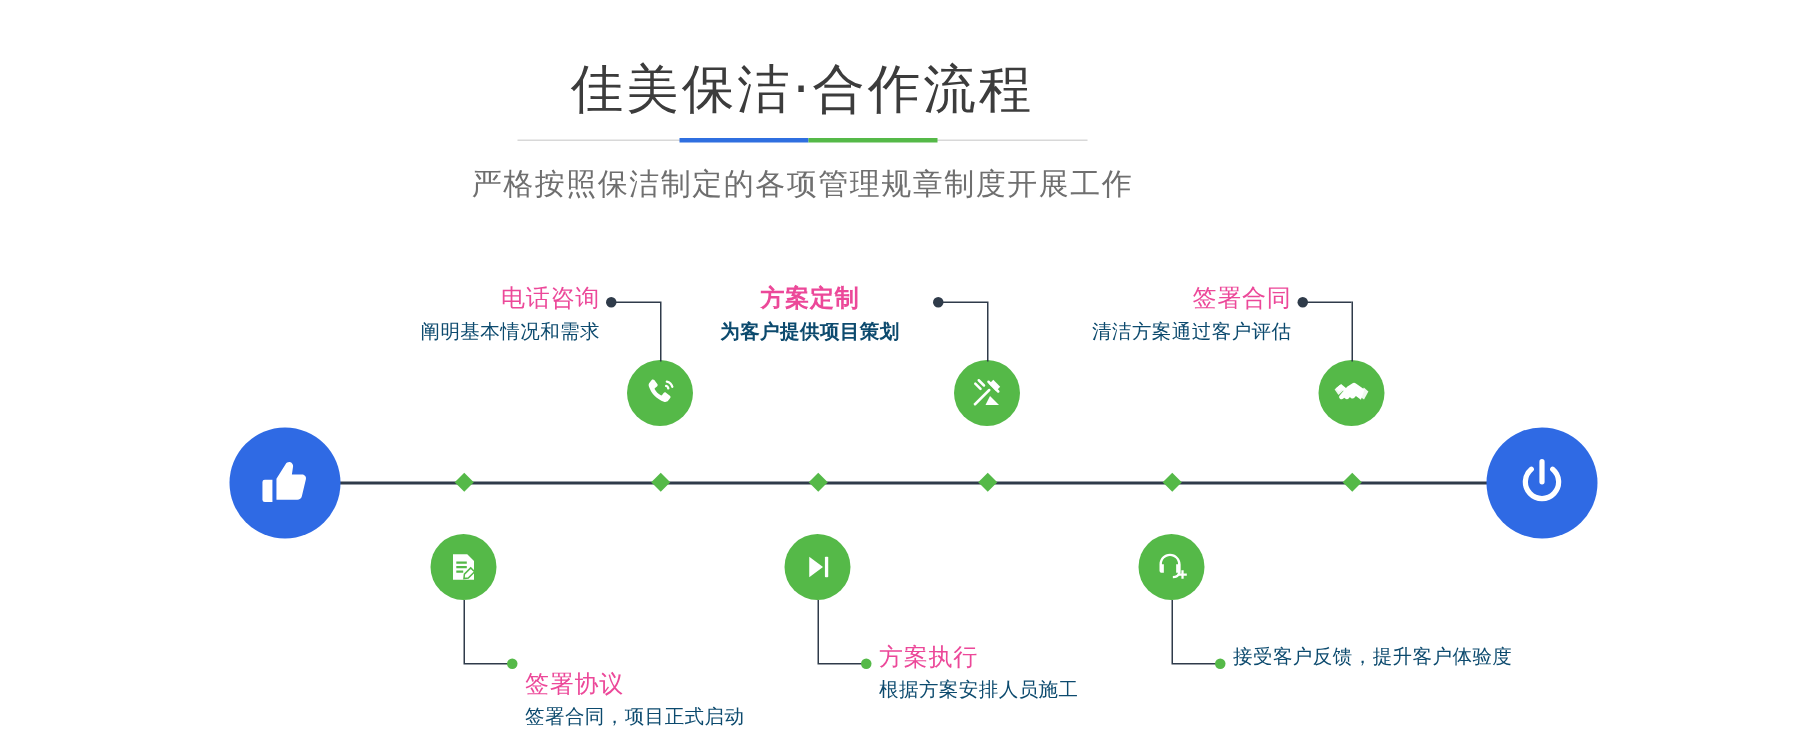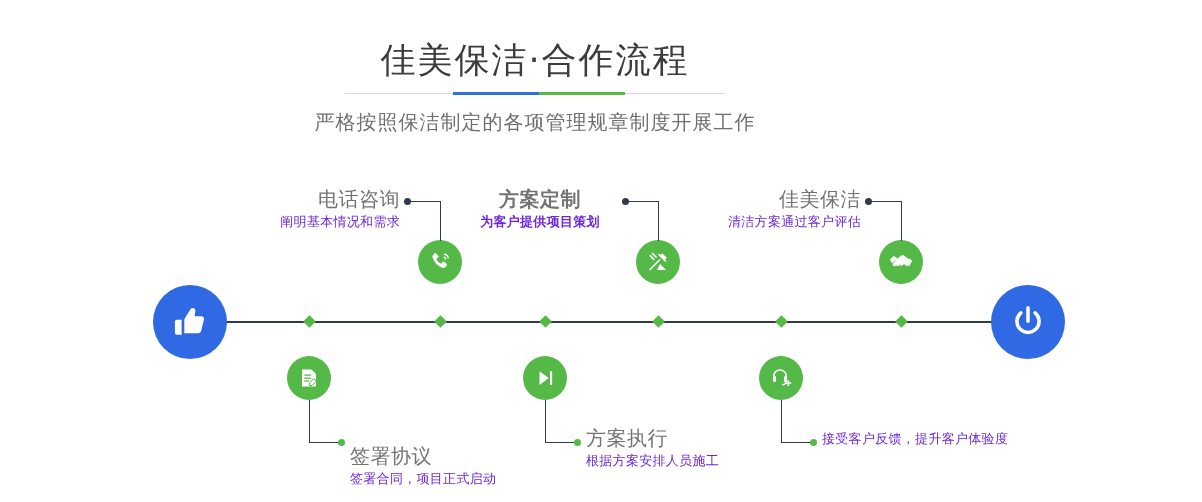--- a/index.html
+++ b/index.html
@@ -134,28 +134,28 @@
   }
   .ep-dark { background: #2f3b4a; }
   .ep-green { background: #55b948; }
 
   .label {
     position: absolute;
     white-space: nowrap;
     font-family: "DejaVu Sans", "Liberation Sans", sans-serif;
   }
   .label .lbl-title {
-    font-size: 20px;
-    color: #737373;
+    font-size: 16px;
+    color: #ec4899;
     line-height: 22px;
     letter-spacing: 0.5px;
   }
   .label .lbl-desc {
     font-size: 13px;
-    color: #6d28d9;
+    color: #0c4a6e;
     line-height: 20px;
     margin-top: 2px;
     letter-spacing: 0.3px;
   }
   .label.up { text-align: left; }
   .label.down { text-align: left; }
   svg { display: block; }
 </style>
 </head>
 <body>
@@ -275,21 +275,21 @@
         <path d="M12.4 6.1c.7-.5 1.6-.5 2.3 0l5.3 3.8-2.2 6.3-3.1-2.3-.8.9c-.6.7-1.6.8-2.3.2l-.6-.5-.6.7c-.6.7-1.6.8-2.3.2l-.6-.5-.5.5c-.6.6-1.5.6-2.1.1-.6-.5-.7-1.4-.2-2l4.6-5.3z"></path>
         <path d="M1.6 9.9 4.9 7l2.3 3.3-3.2 3z" opacity="0.9"></path>
         <path d="M19.6 8.6 22.4 11l-2.7 5-3-2.1z" opacity="0.9"></path>
       </svg>
     </span>
   </div>
   <div class="connector conn-v" style="left:901px; top:201px; height:40px;"></div>
   <div class="connector conn-h" style="left:869px; top:201px; width:32px;"></div>
   <div class="endpoint-dot ep-dark" style="left:865px; top:198px;"></div>
   <div class="label up" style="left:705px; top:188px; width:156px; text-align:right;">
-    <div class="lbl-title">佳美保洁</div>
+    <div class="lbl-title">签署合同</div>
     <div class="lbl-desc">清洁方案通过客户评估</div>
   </div>
 
   <div class="node-dot" style="left:777px;"></div>
   <div class="circle" style="left:759px; top:356px;">
     <span>
       <svg width="24" height="24" viewBox="0 0 24 24" fill="#ffffff">
         <path d="M11 3.2c-3.9 0-7 3.1-7 7v4.1c0 .9.7 1.6 1.6 1.6h1.3v-5.7H5.6v-.1c0-3 2.4-5.4 5.4-5.4s5.4 2.4 5.4 5.4v.1h-1.3v5.7h1.2c-.2 1-1 1.7-2 1.9l-1.4.2v1.5l1.6-.2c2.1-.3 3.6-2 3.6-4.1v-4.9c0-3.9-3.2-7.1-7.1-7.1z"></path>
         <path d="M18.6 14.2h1.5v2.1h2.1v1.5h-2.1v2.1h-1.5v-2.1h-2.1v-1.5h2.1z"></path>
       </svg>

